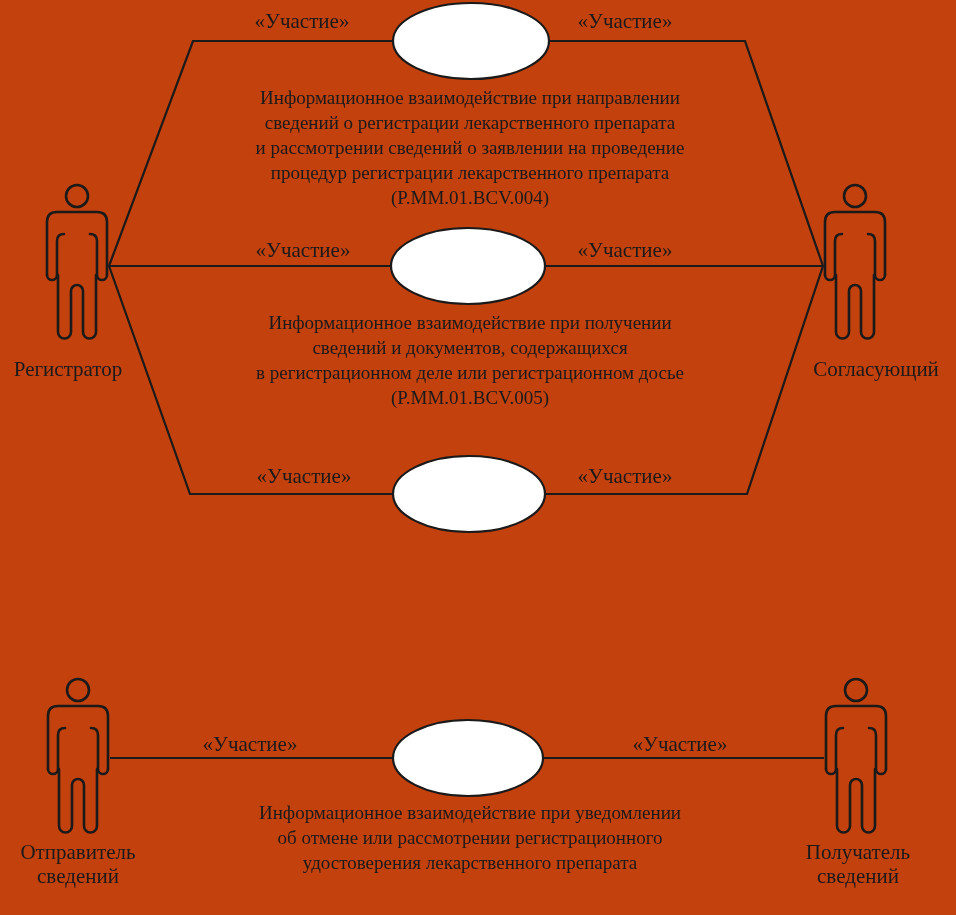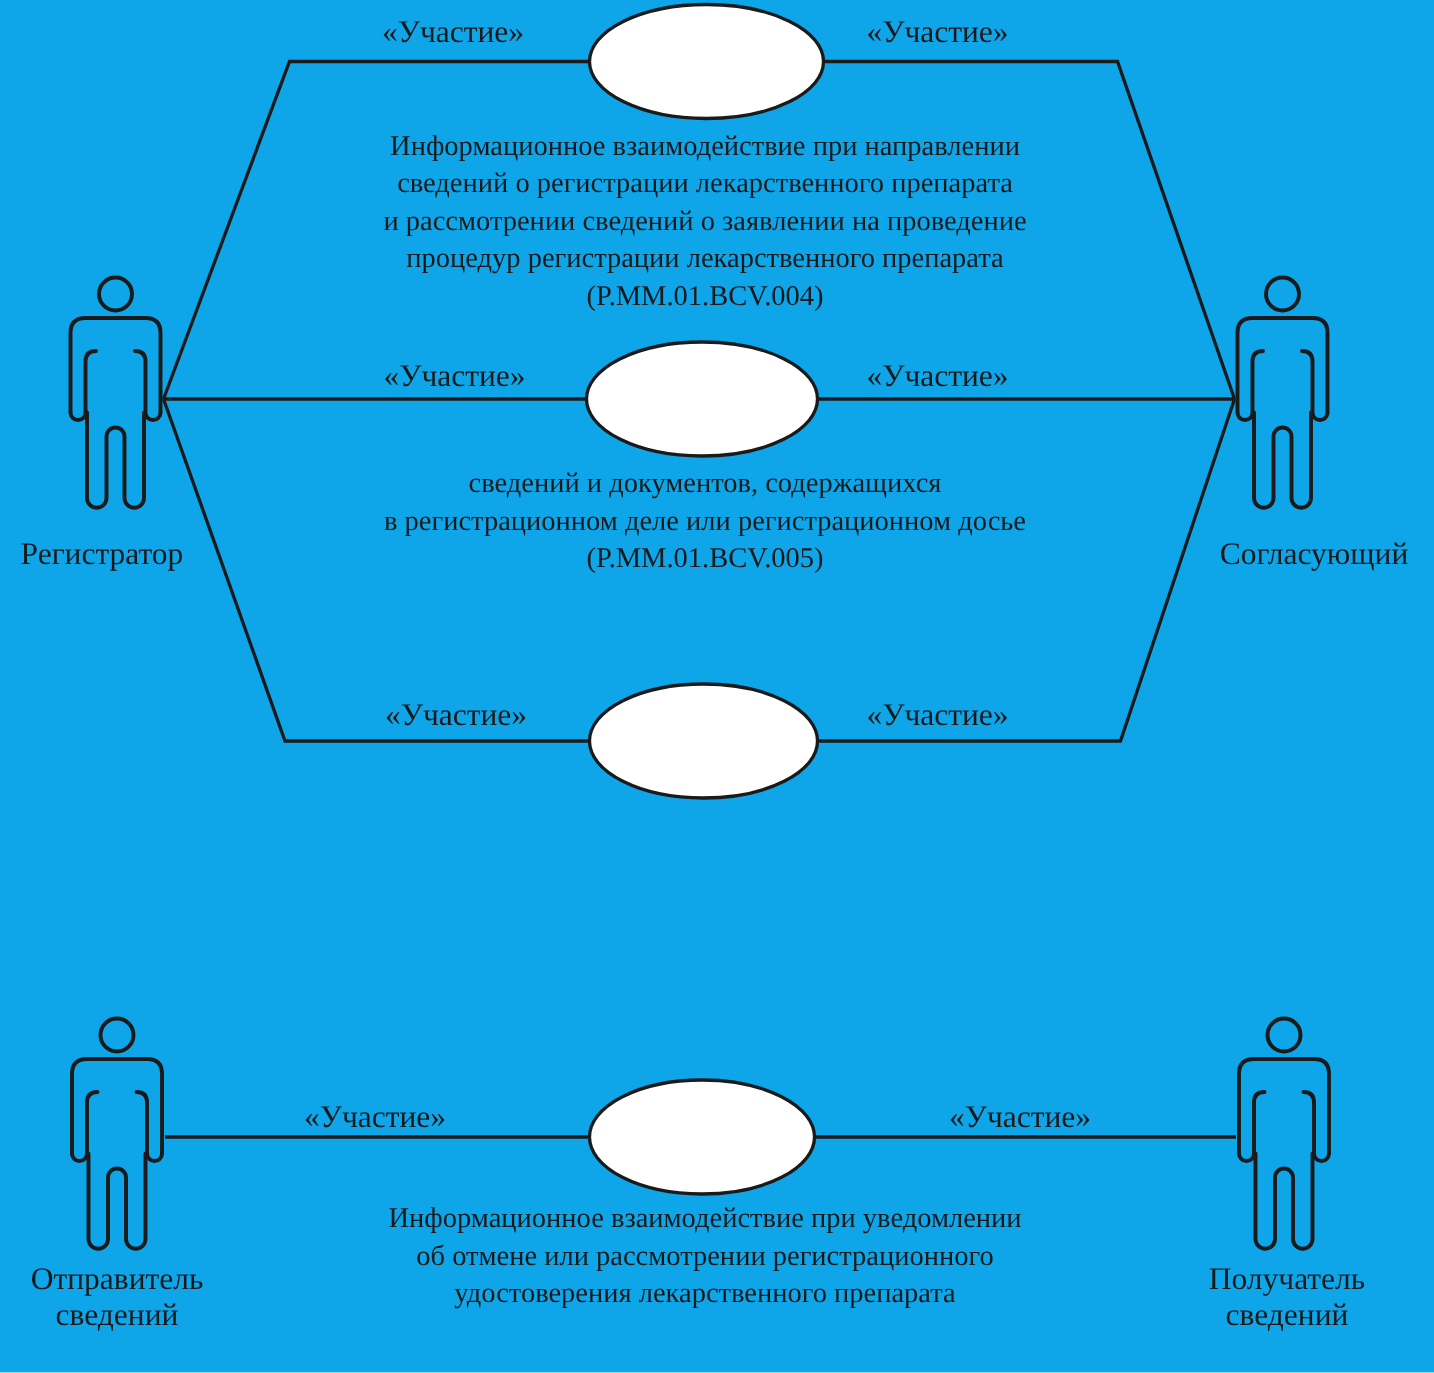--- a/index.html
+++ b/index.html
@@ -4,21 +4,21 @@
 <style>
   html, body {
     margin: 0;
     padding: 0;
     background: #ffffff;
   }
   .canvas {
     position: relative;
     width: 956px;
     height: 915px;
-    background: #0ea5e9;
+    background: #c2410c;
     font-family: "Liberation Serif", "DejaVu Serif", serif;
     color: #1a1a1a;
     overflow: hidden;
   }
   .shapes {
     position: absolute;
     left: 0;
     top: 0;
   }
   .stereotype {
@@ -103,20 +103,21 @@
 
   <div class="caption" style="top:85px;">
     <div>Информационное взаимодействие при направлении</div>
     <div>сведений о регистрации лекарственного препарата</div>
     <div>и рассмотрении сведений о заявлении на проведение</div>
     <div>процедур регистрации лекарственного препарата</div>
     <div>(P.MM.01.BCV.004)</div>
   </div>
 
   <div class="caption" style="top:310px;">
+    <div>Информационное взаимодействие при получении</div>
     <div>сведений и документов, содержащихся</div>
     <div>в регистрационном деле или регистрационном досье</div>
     <div>(P.MM.01.BCV.005)</div>
   </div>
 
 
   <div class="caption" style="top:800px;">
     <div>Информационное взаимодействие при уведомлении</div>
     <div>об отмене или рассмотрении регистрационного</div>
     <div>удостоверения лекарственного препарата</div>

